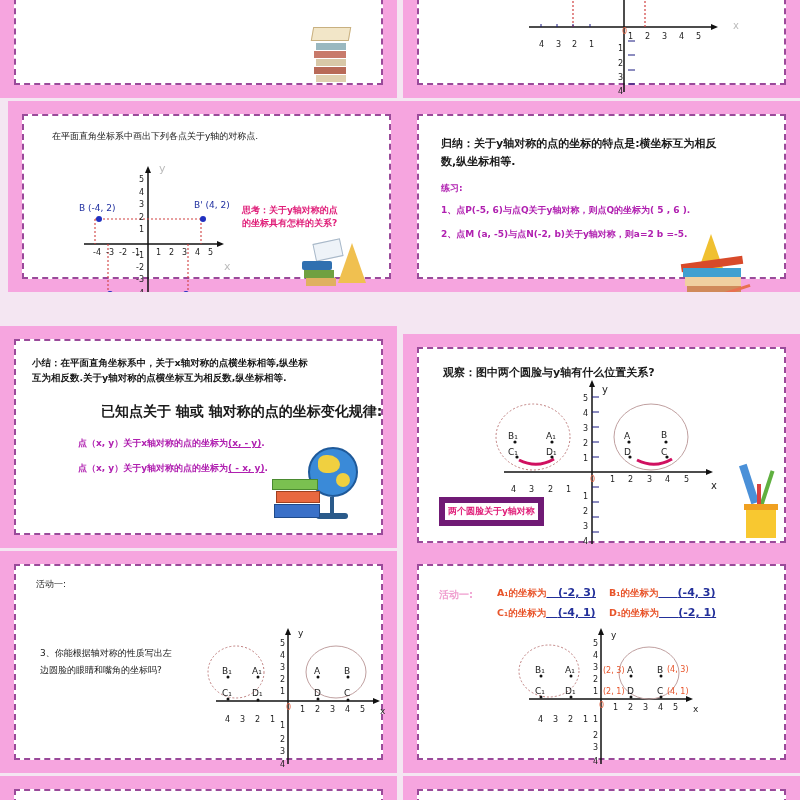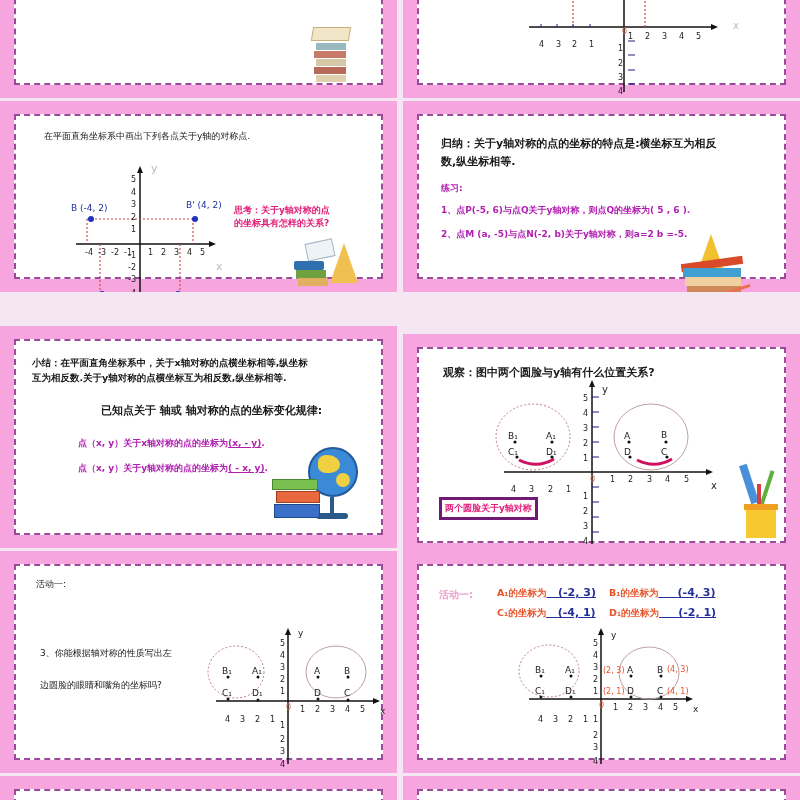--- a/index.html
+++ b/index.html
@@ -20,21 +20,21 @@
   .pink { color: #e0207a; }
   .black { color: #1a1a1a; }
   .orange { color: #e8542a; }
   .navy { color: #23309a; }
   .lightpink { color: #f0a0d0; }
   .u { text-decoration: underline; }
   svg { position: absolute; overflow: visible; }
   .axis-lbl { font-size: 8px; fill: #222; font-family: "DejaVu Sans", sans-serif; }
   .pt-lbl { font-size: 9px; fill: #222; font-family: "DejaVu Sans", sans-serif; }
   .badge {
-    position: absolute; border: 3px solid #701a75; background: #fff;
+    position: absolute; border: 6px solid #701a75; background: #fff;
     color: #e0207a; font-size: 9px; font-weight: bold; padding: 2px 3px;
   }
   .deco { position: absolute; }
 </style>
 </head>
 <body>
 
 <div class="grid">
 
   <div class="slide" style="left:0; top:-126px; height:224px;">
@@ -81,21 +81,21 @@
         <text class="axis-lbl" x="277" y="150">5</text>
         <text class="axis-lbl" x="199" y="162">1</text>
         <text class="axis-lbl" x="199" y="177">2</text>
         <text class="axis-lbl" x="199" y="191">3</text>
         <text class="axis-lbl" x="199" y="205">4</text>
         <text class="axis-lbl" x="314" y="140" style="fill:#bbb; font-size:10px;">x</text>
       </svg>
     </div>
   </div>
 
-  <div class="slide" style="left:0; top:101px; height:191px;">
+  <div class="slide" style="left:8px; top:101px; height:191px;">
     <div class="inner">
       <div class="txt black" style="left:28px; top:14px; font-size:9px;">在平面直角坐标系中画出下列各点关于y轴的对称点.</div>
       <svg width="200" height="150" style="left:40px; top:42px;">
 
         <line x1="20" y1="86" x2="156" y2="86" stroke="#111" stroke-width="1.5"></line>
         <polygon points="160,86 153,83 153,89" fill="#111"></polygon>
         <line x1="84" y1="150" x2="84" y2="12" stroke="#111" stroke-width="1.5"></line>
         <polygon points="84,8 81,15 87,15" fill="#111"></polygon>
 
         <g stroke="#d04040" stroke-width="1.1" stroke-dasharray="2,2" fill="none">
@@ -167,21 +167,21 @@
         <div style="position:absolute; left:30px; top:56px; width:40px; height:3px; background:#e87050; transform:rotate(-18deg);"></div>
         <div style="position:absolute; left:6px; top:62px; width:14px; height:4px; background:#6090d0; transform:rotate(-20deg);"></div>
       </div>
     </div>
   </div>
 
   <div class="slide" style="left:0; top:326px; height:222px;">
     <div class="inner">
       <div class="txt bold black" style="left:16px; top:31px; font-size:9.5px;">互为相反数.关于y轴对称的点横坐标互为相反数,纵坐标相等.</div>
       <div class="txt bold black" style="left:16px; top:16px; font-size:9.5px;">小结：在平面直角坐标系中，关于x轴对称的点横坐标相等,纵坐标</div>
-      <div class="txt bold black" style="left:85px; top:62px; font-size:11px;">已知点关于  轴或  轴对称的点的坐标变化规律:</div>
+      <div class="txt bold black" style="left:85px; top:62px; font-size:14px;">已知点关于  轴或  轴对称的点的坐标变化规律:</div>
       <div class="txt bold magenta" style="left:62px; top:96px; font-size:9px;">
         <span>点（x, y）关于x轴对称的点的坐标为</span><span class="u">(x,  - y)</span><span>.</span>
       </div>
       <div class="txt bold magenta" style="left:62px; top:121px; font-size:9px;">
         <span>点（x, y）关于y轴对称的点的坐标为</span><span class="u">( -  x, y)</span><span>.</span>
       </div>
       <div class="deco" style="left:256px; top:104px; width:92px; height:92px;">
         <div style="position:absolute; left:36px; top:2px; width:50px; height:50px; border-radius:50%; background:#3a8ad8; border:2px solid #1f5a9a;"></div>
         <div style="position:absolute; left:46px; top:10px; width:22px; height:18px; border-radius:40% 60% 50% 40%; background:#f0d040;"></div>
         <div style="position:absolute; left:64px; top:28px; width:14px; height:14px; border-radius:50%; background:#f0d040;"></div>
@@ -268,21 +268,21 @@
         <div style="position:absolute; left:3px; top:40px; width:34px; height:6px; background:#f0a020;"></div>
         <div style="position:absolute; left:5px; top:46px; width:30px; height:28px; background:#f8c830;"></div>
       </div>
     </div>
   </div>
 
   <div class="slide" style="left:0; top:551px; height:222px;">
     <div class="inner">
       <div class="txt black" style="left:20px; top:12px; font-size:9px;">活动一:</div>
       <div class="txt black" style="left:24px; top:81px; font-size:9px;">3、你能根据轴对称的性质写出左</div>
-      <div class="txt black" style="left:24px; top:113px; font-size:9px;">边圆脸的眼睛和嘴角的坐标吗?</div>
+      <div class="txt black" style="left:24px; top:98px; font-size:9px;">边圆脸的眼睛和嘴角的坐标吗?</div>
       <svg width="190" height="160" style="left:190px; top:58px;">
 
         <line x1="10" y1="77" x2="170" y2="77" stroke="#111" stroke-width="1.5"></line>
         <polygon points="174,77 167,74 167,80" fill="#111"></polygon>
         <line x1="82" y1="140" x2="82" y2="8" stroke="#111" stroke-width="1.5"></line>
         <polygon points="82,4 79,11 85,11" fill="#111"></polygon>
         <ellipse cx="30" cy="48" rx="28" ry="26" fill="none" stroke="#c08080" stroke-width="1" stroke-dasharray="2,2"></ellipse>
         <ellipse cx="130" cy="48" rx="30" ry="26" fill="none" stroke="#c0a0a0" stroke-width="1"></ellipse>
         <g fill="#111">
           <circle cx="22" cy="53" r="1.5"></circle>

